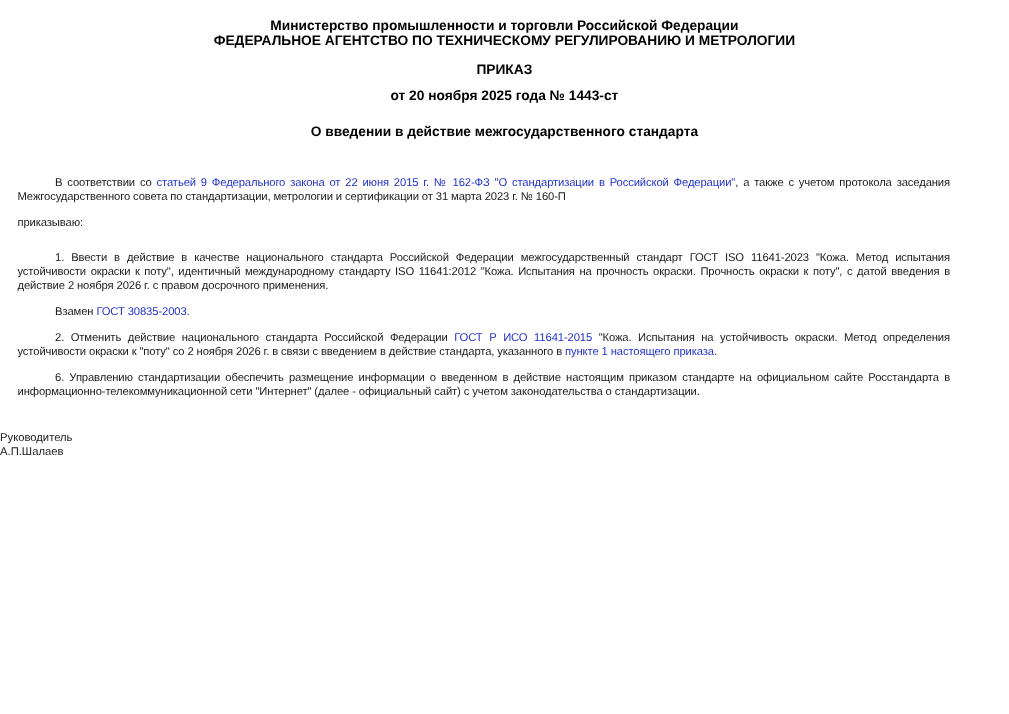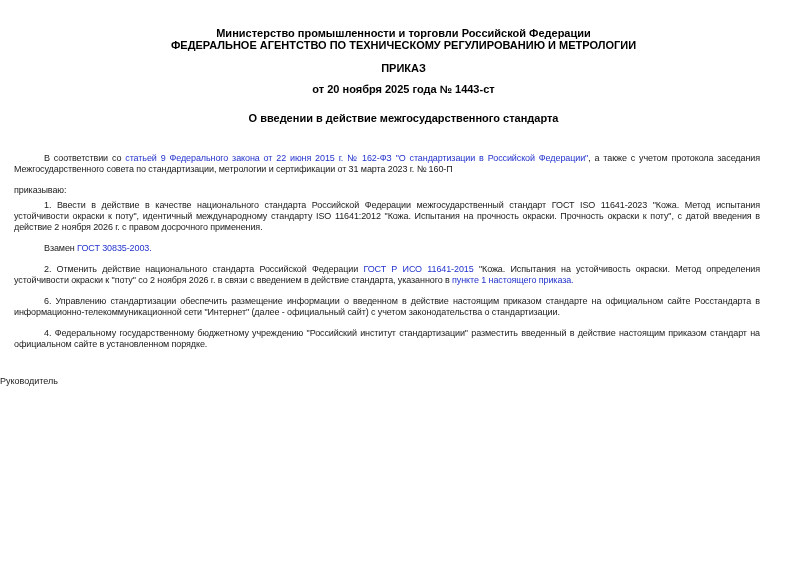--- a/index.html
+++ b/index.html
@@ -11,21 +11,21 @@
   html,body{background:var(--bg);}
   body{
     font-family:"Liberation Sans","DejaVu Sans",sans-serif;
     color:var(--text-color);
     width:807px;height:571px;
     overflow:hidden;
   }
   .page{
     width:807px;height:571px;
     background:var(--bg);
-    padding-top:28px;
+    padding-top:16px;
   }
   .doc-header{ text-align:center; }
   .doc-header .hl{
     font-weight:bold;
     font-size:11px;
     line-height:11.5px;
     color:#000;
   }
   .doc-type{ margin-top:12px; }
   .doc-date{ margin-top:9px; }
@@ -36,21 +36,21 @@
     line-height:11px;
     letter-spacing:-0.1px;
   }
   .doc-body p{
     margin:0 0 10px 0;
     text-indent:30px;
     text-align:justify;
     color:var(--text-color);
   }
   
-  .doc-body p:nth-child(2){ text-indent:0; margin-bottom:4px; }
+  .doc-body p:nth-child(2){ text-indent:0; margin-bottom:17px; }
   .doc-link{
     color:var(--link-color);
     text-decoration:none;
     cursor:pointer;
   }
   .doc-signature{
     margin-top:26px;
     padding-right:34px;
     font-size:9px;
     line-height:11px;
@@ -70,20 +70,20 @@
   </div>
 
   <div class="doc-body" id="doc-body">
 
   <p><span>В соответствии со </span><a class="doc-link">статьей 9 Федерального закона от 22 июня 2015 г. № 162-ФЗ</a><span> </span><a class="doc-link">"О стандартизации в Российской Федерации"</a><span>, а также с учетом протокола заседания Межгосударственного совета по стандартизации, метрологии и сертификации от 31 марта 2023 г. № 160-П</span></p>
       <p><span>приказываю:</span></p>
       <p><span>1. Ввести в действие в качестве национального стандарта Российской Федерации межгосударственный стандарт ГОСТ ISO 11641-2023 "Кожа. Метод испытания устойчивости окраски к поту", идентичный международному стандарту ISO 11641:2012 "Кожа. Испытания на прочность окраски. Прочность окраски к поту", с датой введения в действие 2 ноября 2026 г. с правом досрочного применения.</span></p>
       <p><span>Взамен </span><a class="doc-link">ГОСТ 30835-2003.</a></p>
       <p><span>2. Отменить действие национального стандарта Российской Федерации </span><a class="doc-link">ГОСТ Р ИСО 11641-2015</a><span> "Кожа. Испытания на устойчивость окраски. Метод определения устойчивости окраски к "поту" со 2 ноября 2026 г. в связи с введением в действие стандарта, указанного в </span><a class="doc-link">пункте 1 настоящего приказа.</a></p>
       <p><span>6. Управлению стандартизации обеспечить размещение информации о введенном в действие настоящим приказом стандарте на официальном сайте Росстандарта в информационно-телекоммуникационной сети "Интернет" (далее - официальный сайт) с учетом законодательства о стандартизации.</span></p>
-      <p><span>4. Федеральному государственному бюджетному учреждению "Российский институт стандартизации" разместить введенный в действие настоящим приказом стандарт на официальном сайте в установленном порядке.</span></p>
     </div>
 
   <div class="doc-signature">
     <div>Руководитель</div>
+    <div>А.П.Шалаев</div>
   </div>
 
 </div>
 
 </body></html>

